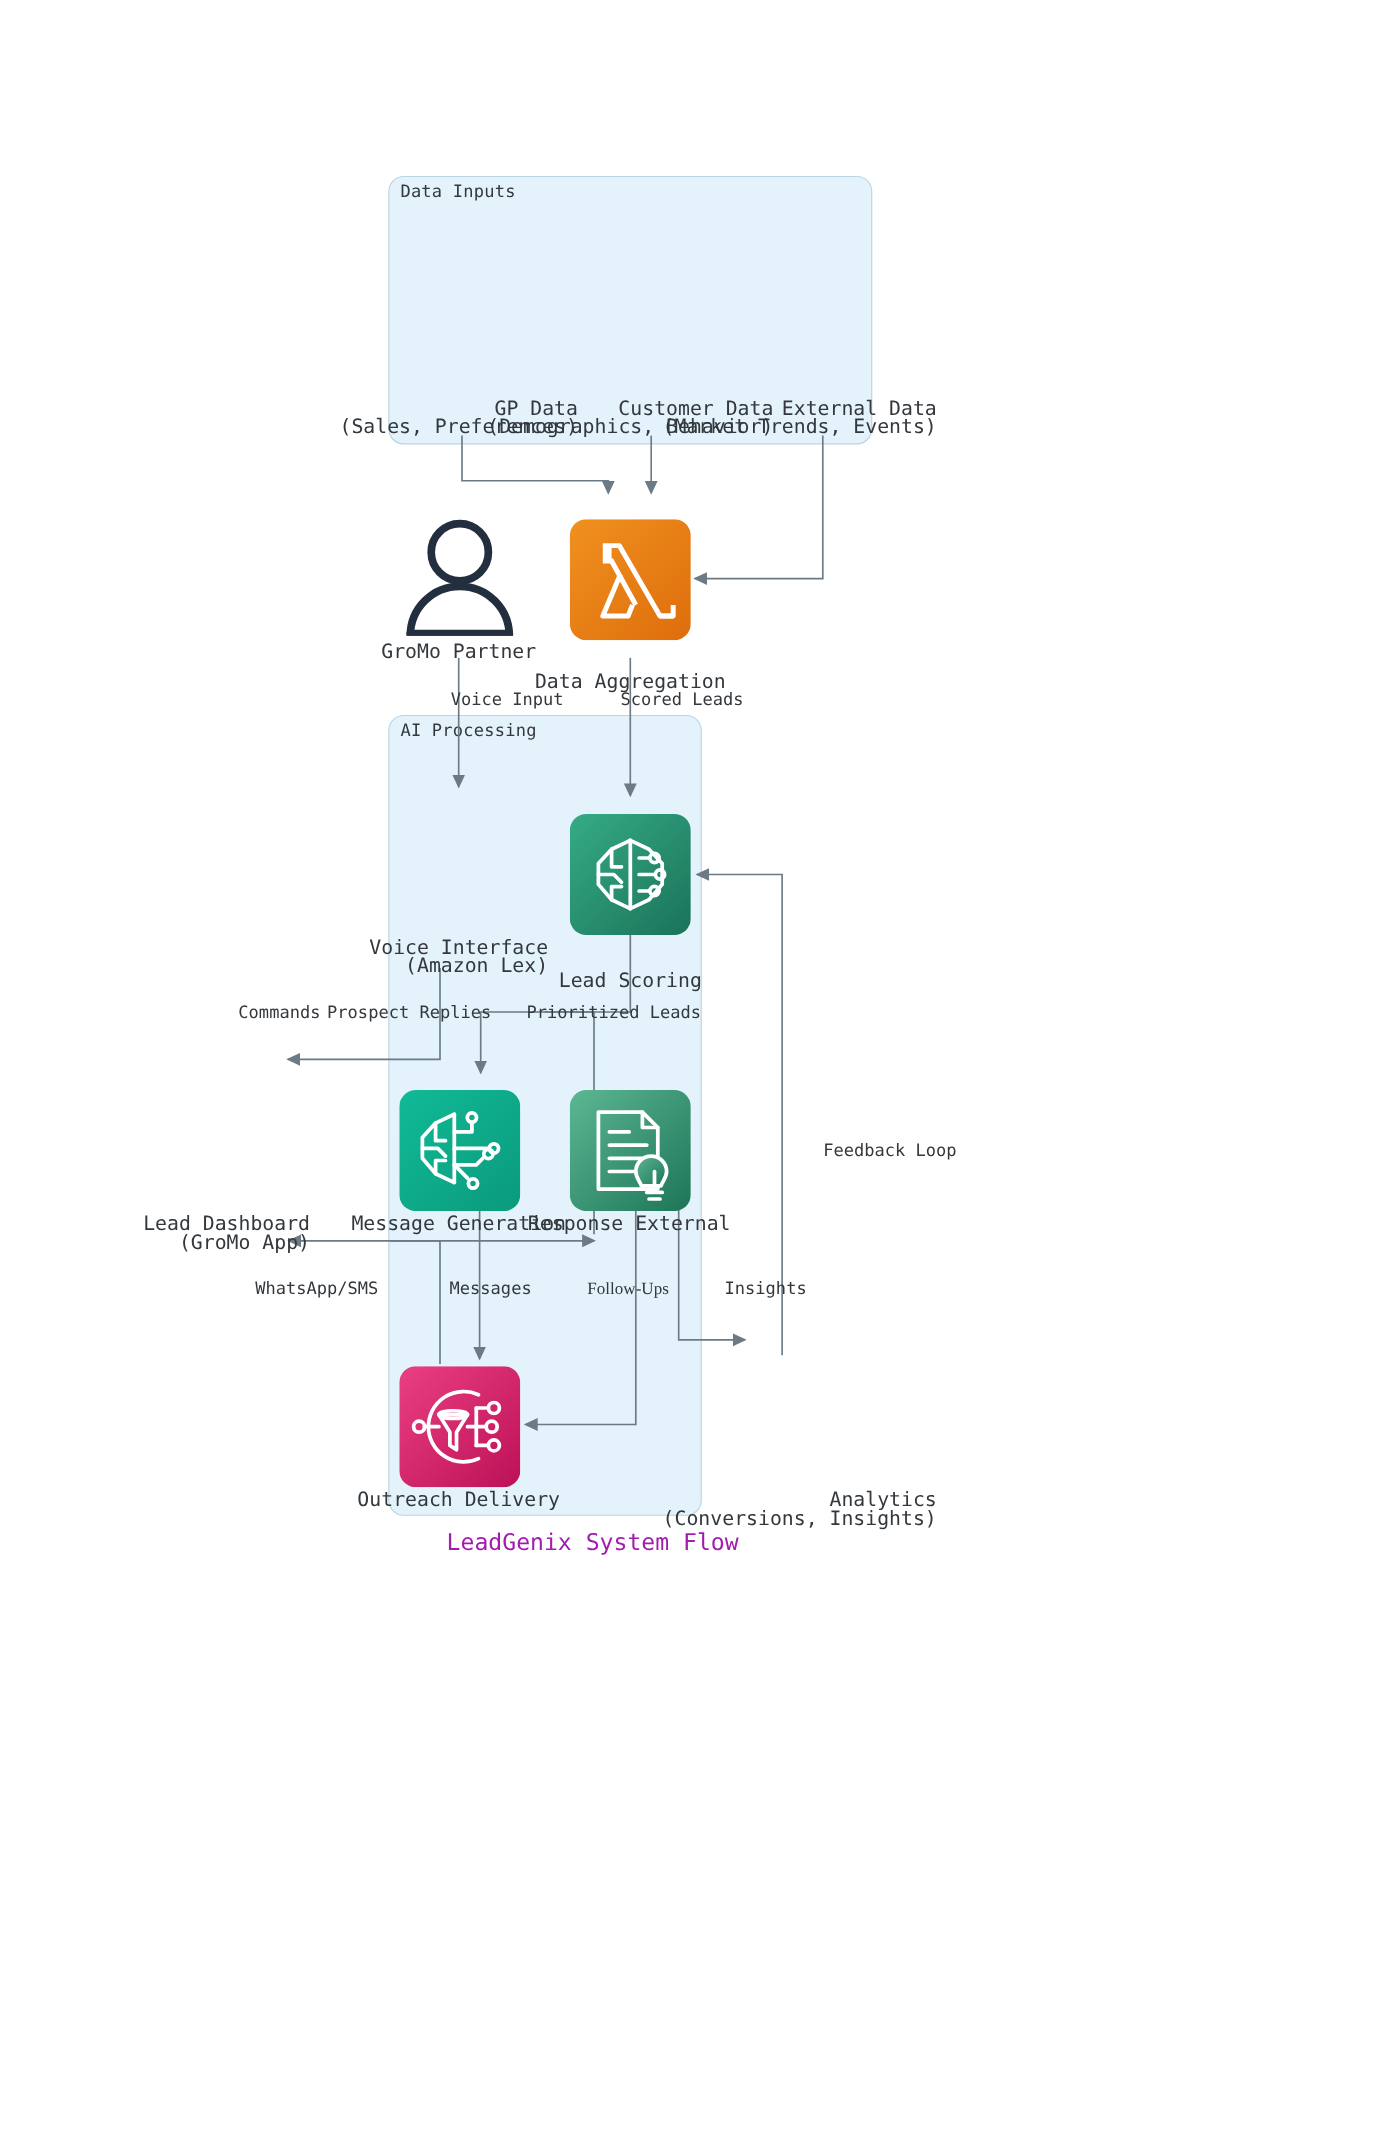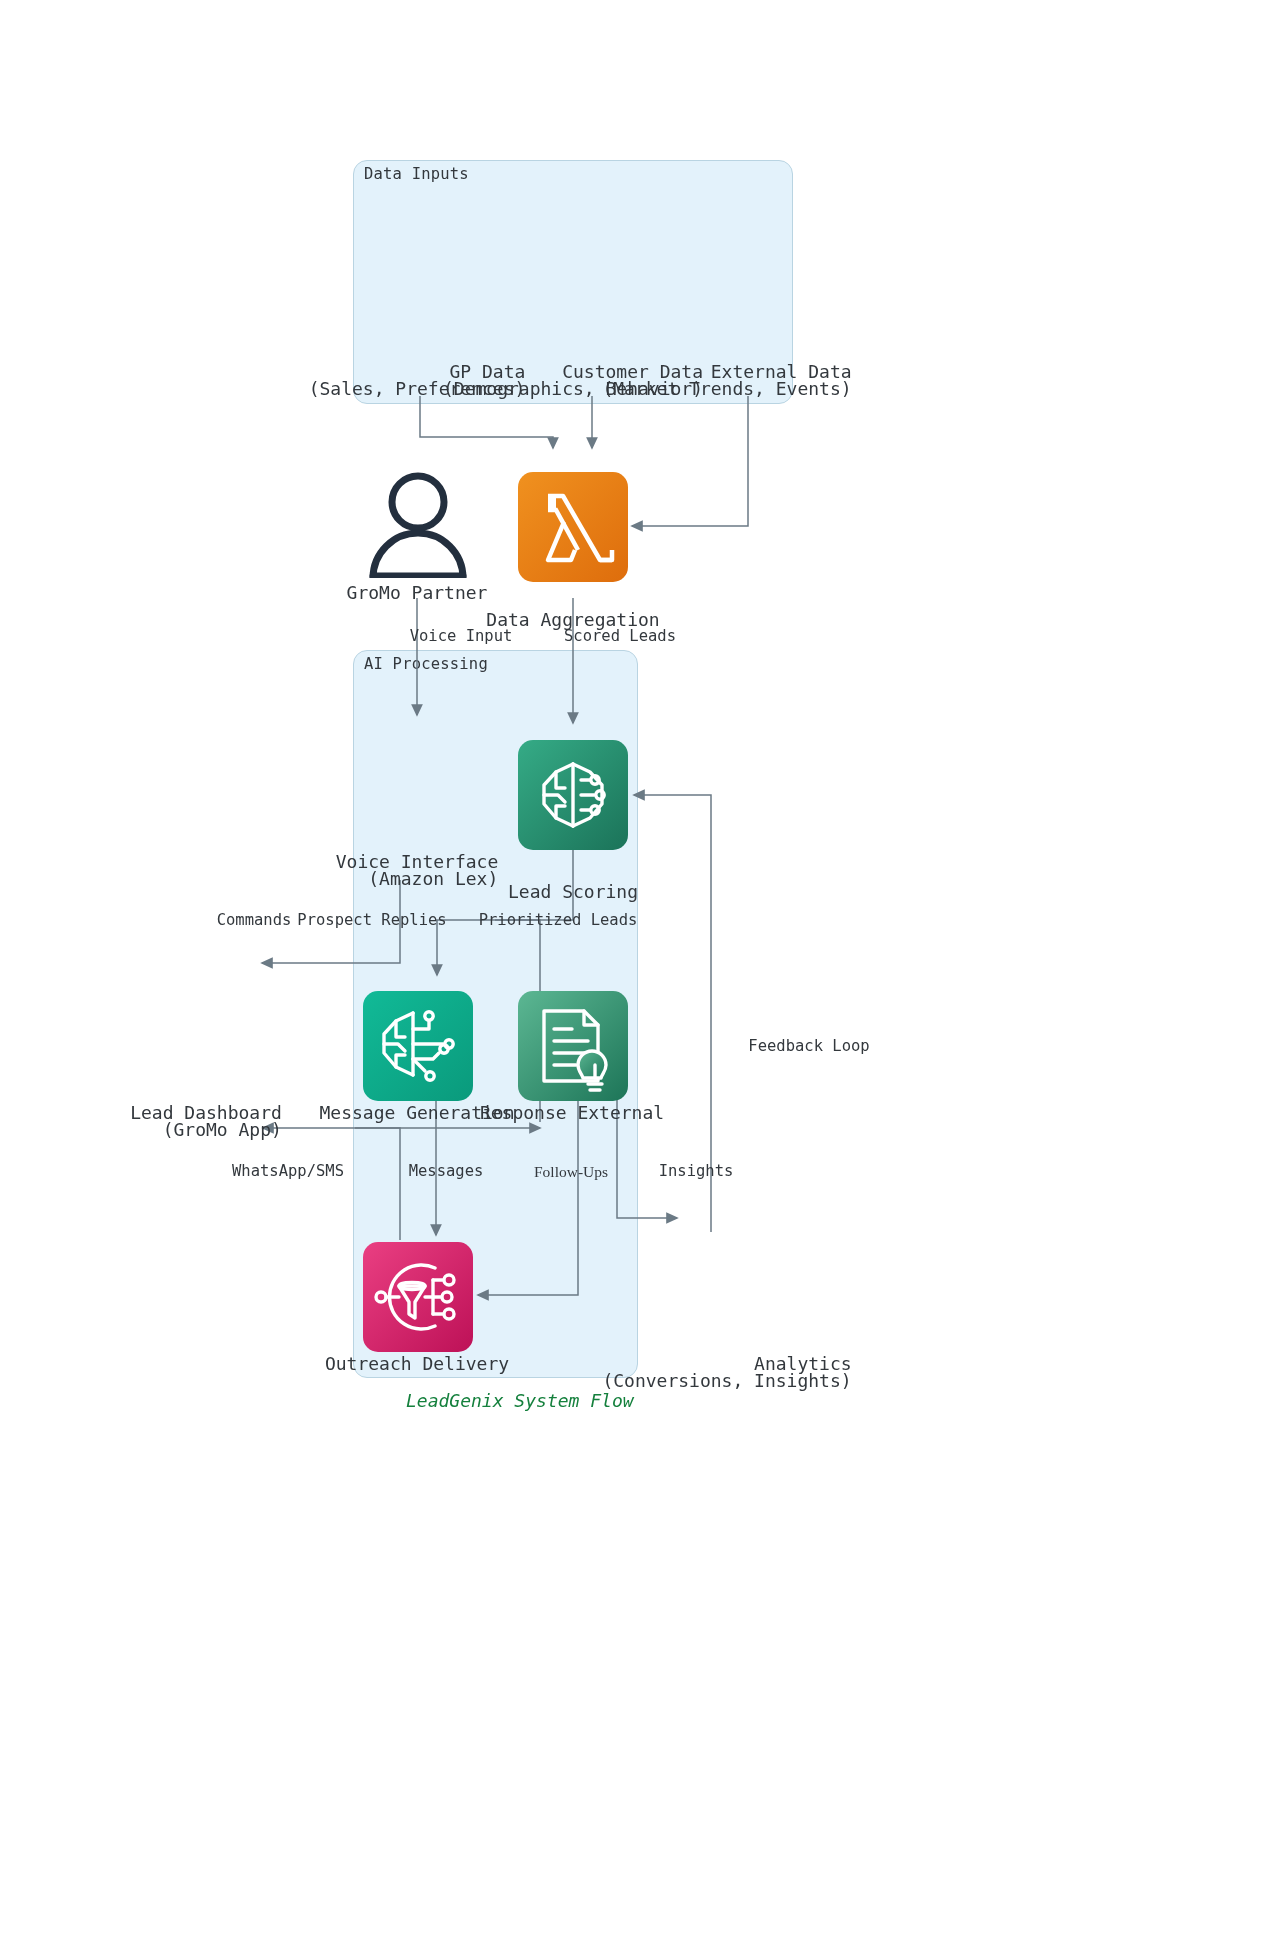--- a/index.html
+++ b/index.html
@@ -9,21 +9,21 @@
 
   .group-box{position:absolute;background:#e3f2fb;border:1.4px solid #b9d4e2;border-radius:14px;}
   .group-label{position:absolute;font-size:15.5px;color:#33383d;letter-spacing:0.2px;white-space:nowrap;}
 
   .node{position:absolute;}
   .node .chip{width:110px;height:110px;border-radius:16px;position:relative;}
   .node .chip svg{position:absolute;left:0;top:0;width:110px;height:110px;}
 
   .nlabel{position:absolute;font-size:18px;color:#33383d;text-align:right;white-space:nowrap;line-height:17px;}
   .elabel{position:absolute;font-size:15.5px;color:#33383d;text-align:center;white-space:nowrap;line-height:17px;}
-  .title{position:absolute;font-size:18px;color:#15803d;white-space:nowrap;font-style:italic;}
+  .title{position:absolute;font-size:21px;color:#a21caf;white-space:nowrap;}
   .ctr{transform:translateX(-50%);}
 </style>
 </head>
 <body>
 
 <div id="stage">
 
   <div class="group-box" style="left:353px;top:160px;width:438px;height:242px;"></div>
   <div class="group-label" style="left:364px;top:165px;">Data Inputs</div>
 

